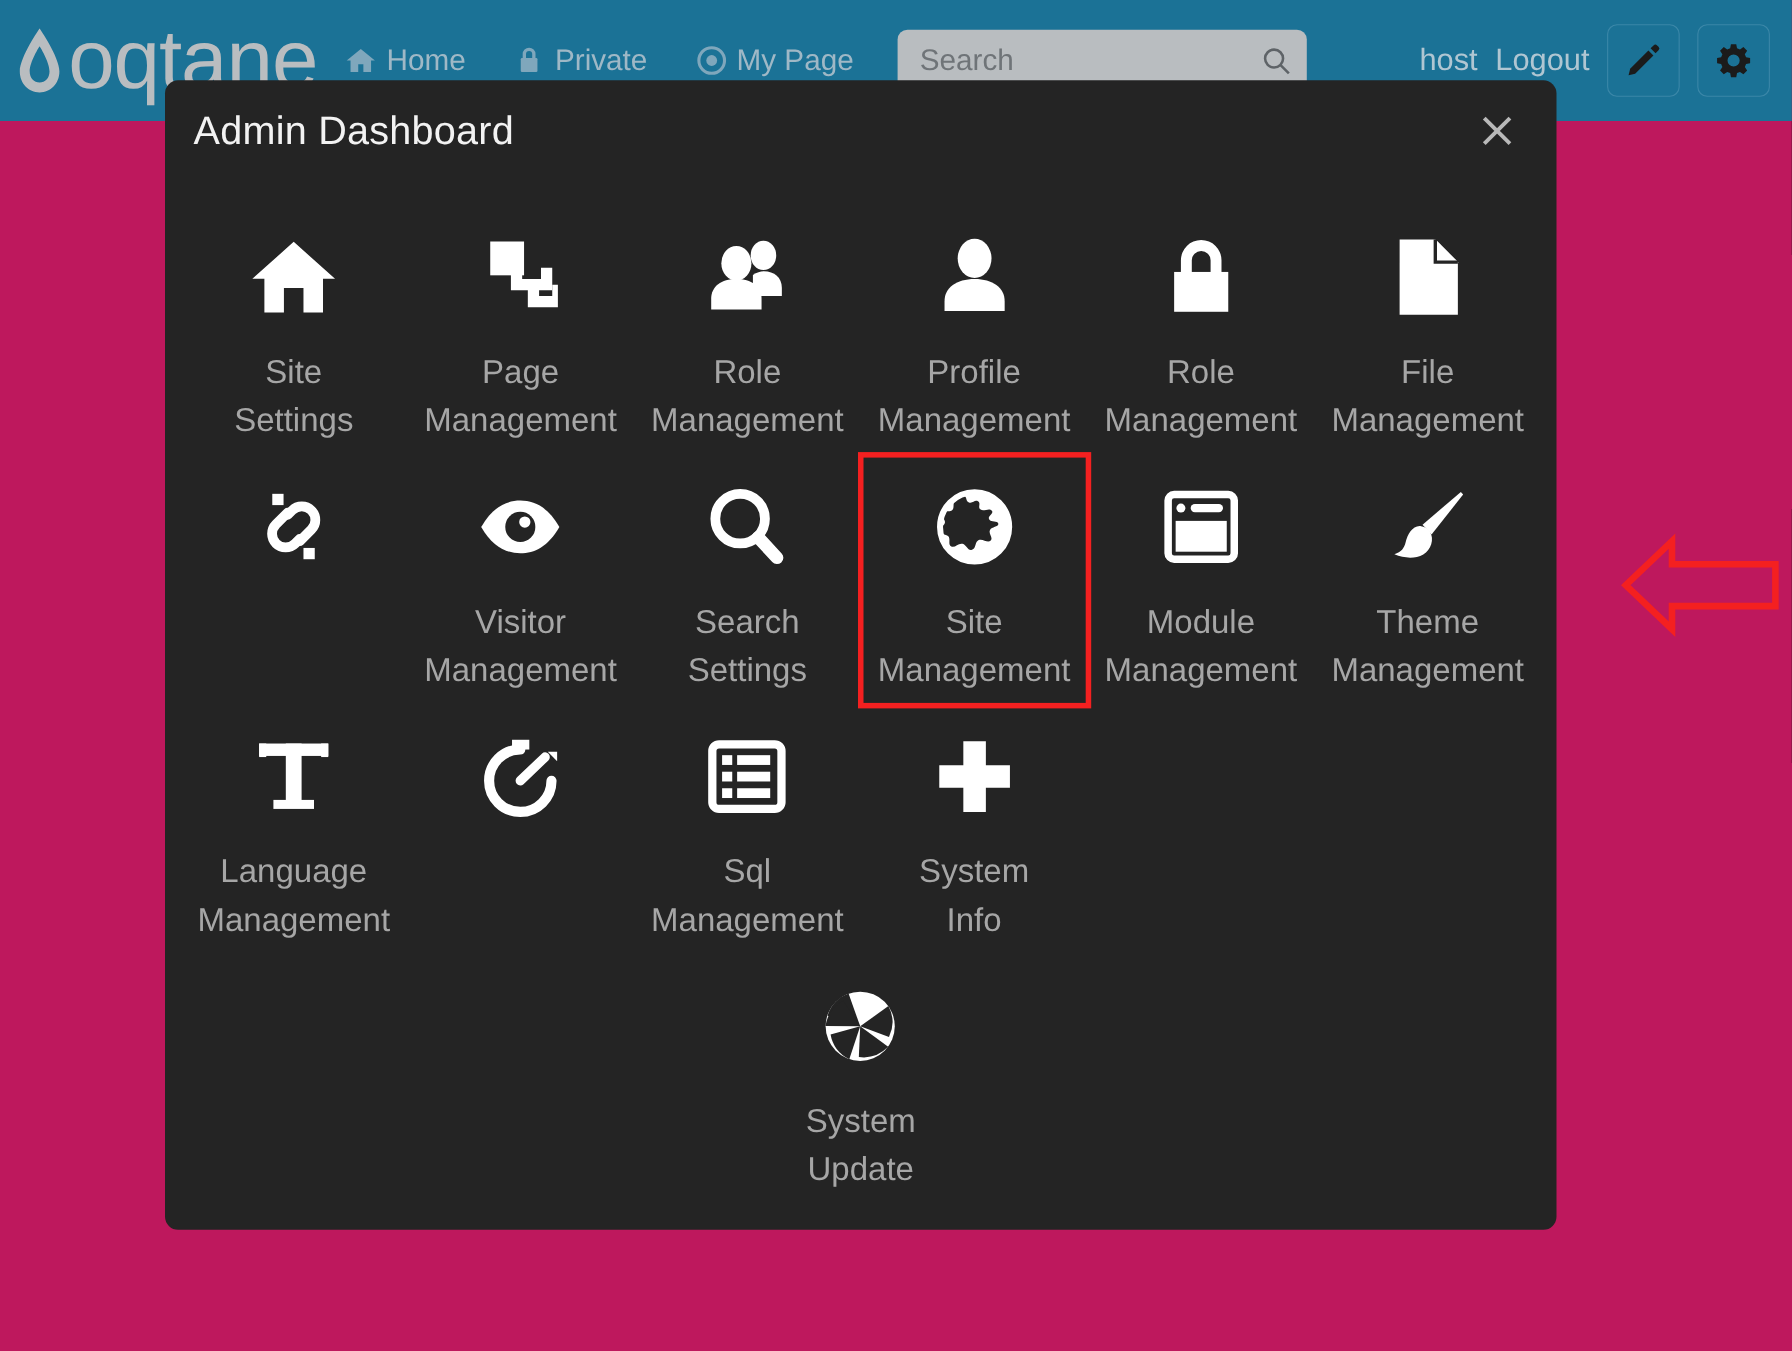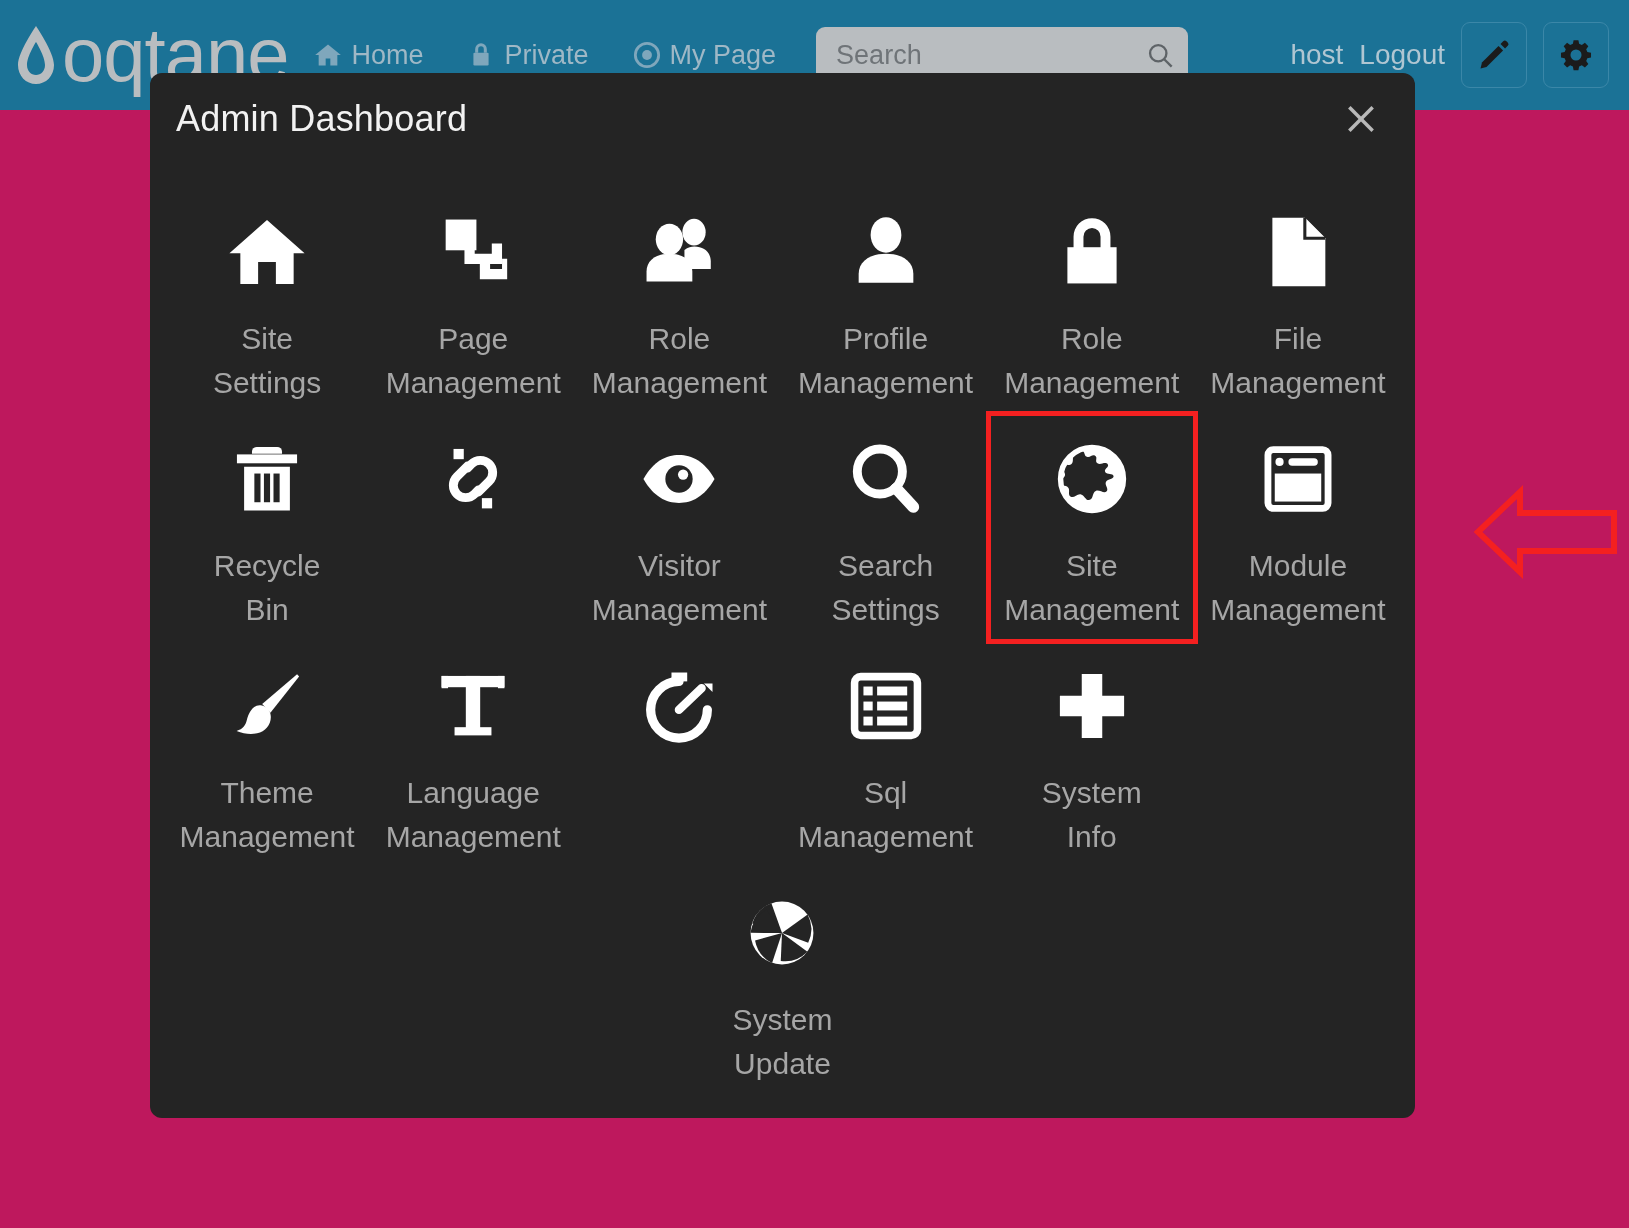--- a/index.html
+++ b/index.html
@@ -329,34 +329,20 @@
               <path d="M4.5 2 h9.5 l6 6 v14 h-15.5 Z" fill="#fff"></path>
               <path d="M14 2 v6 h6 Z" fill="#242424"></path>
               <path d="M14.3 2.2 l5.5 5.5 h-5.5 Z" fill="#fff"></path>
               <path d="M14 2 l0 6 6 0" fill="none" stroke="#242424" stroke-width="0.9"></path>
             </svg>
           </span>
           <span class="tile-label">File
 Management</span>
         </div>
 
-        <div class="tile">
-          <span class="tile-ico">
-            <svg width="82" height="82" viewBox="0 0 24 24">
-              <path d="M9 2.6 h6 a1.4 1.4 0 0 1 1.4 1.4 v0.6 h-8.8 V4 A1.4 1.4 0 0 1 9 2.6 Z" fill="#fff"></path>
-              <rect x="3.2" y="4.8" width="17.6" height="2.6" fill="#fff"></rect>
-              <path d="M5.3 8.4 h13.4 v12.8 h-13.4 Z" fill="#fff"></path>
-              <rect x="8.3" y="10.4" width="1.8" height="8.4" fill="#242424"></rect>
-              <rect x="11.1" y="10.4" width="1.8" height="8.4" fill="#242424"></rect>
-              <rect x="13.9" y="10.4" width="1.8" height="8.4" fill="#242424"></rect>
-            </svg>
-          </span>
-          <span class="tile-label">Recycle
-Bin</span>
-        </div>
 
         <div class="tile">
           <span class="tile-ico">
             <svg width="82" height="82" viewBox="0 0 24 24">
               <path d="M10.4 8.2 L7.3 11.3 a3.6 3.6 0 0 0 5.1 5.1 l1.2-1.2" fill="none" stroke="#fff" stroke-width="2.6" stroke-linecap="round"></path>
               <path d="M13.6 15.8 L16.7 12.7 a3.6 3.6 0 0 0 -5.1-5.1 l-1.2 1.2" fill="none" stroke="#fff" stroke-width="2.6" stroke-linecap="round"></path>
               <rect x="6.3" y="3.2" width="3" height="3" fill="#fff"></rect>
               <rect x="14.6" y="17.6" width="3" height="3" fill="#fff"></rect>
             </svg>
           </span>

